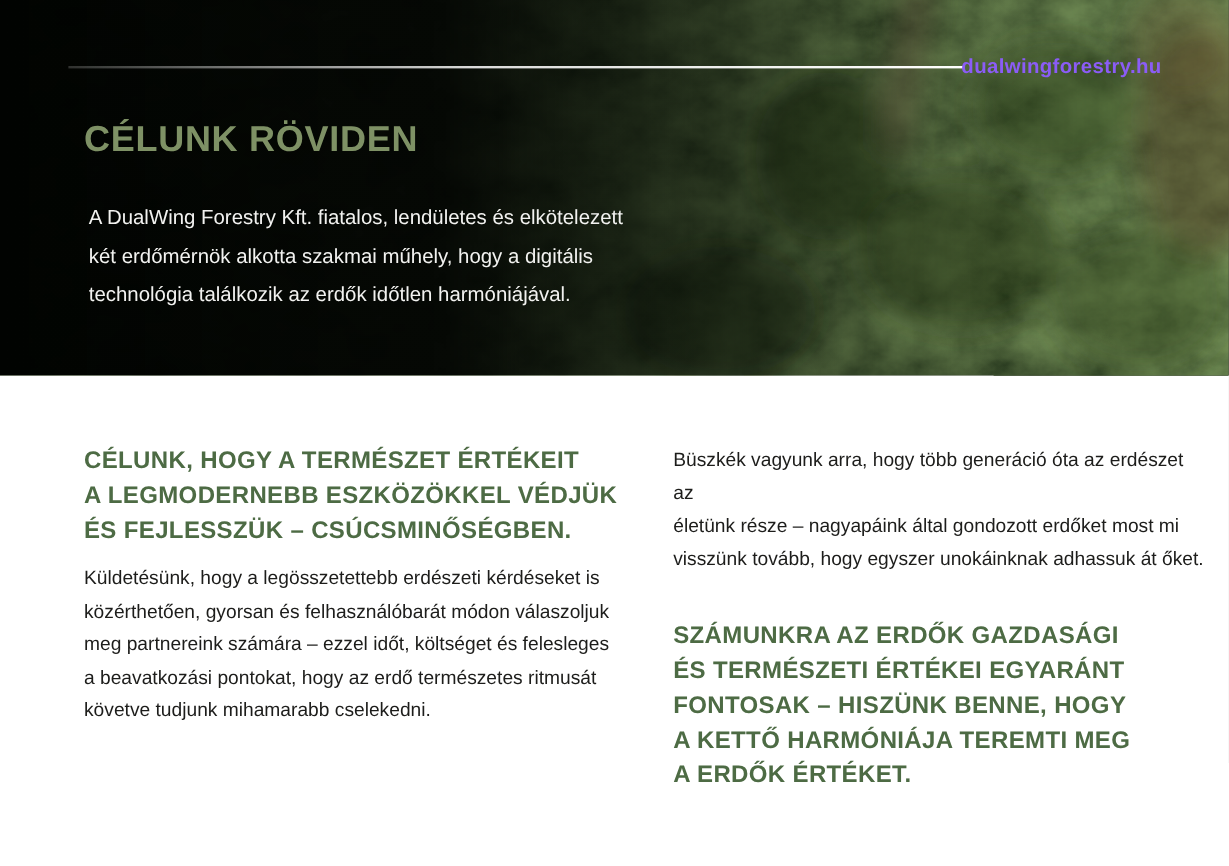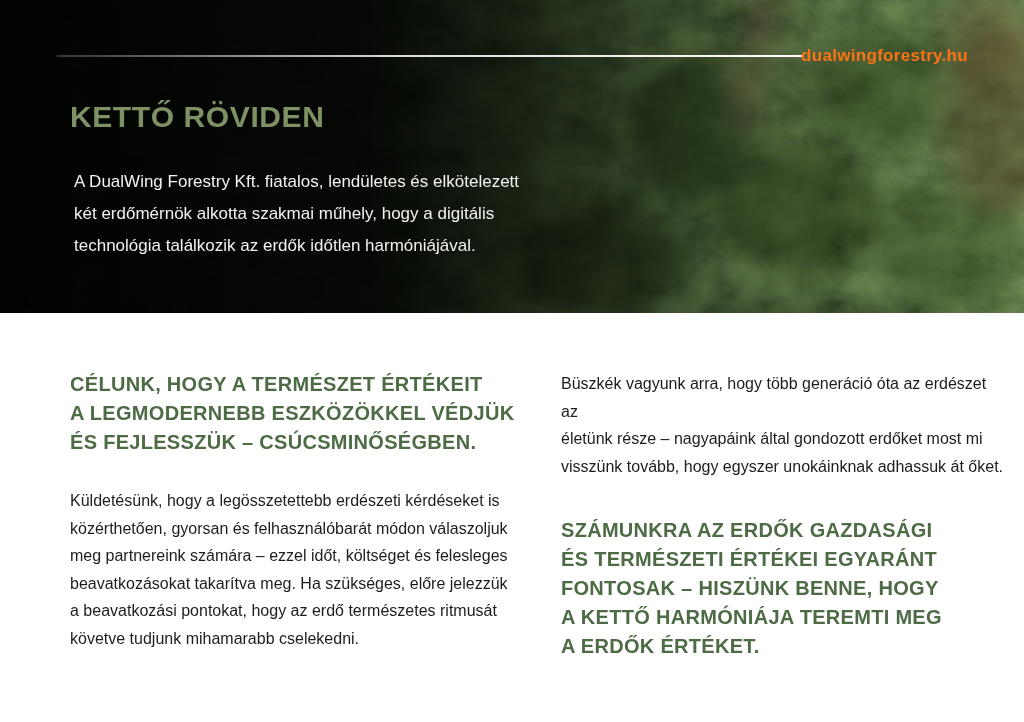--- a/index.html
+++ b/index.html
@@ -12,21 +12,21 @@
   
   .hero { position:absolute; top:0; left:0; width:1024px; height:313px; overflow:hidden; background:#060906; }
   .hero-photo { position:absolute; top:0; left:0; width:1024px; height:313px; display:block; }
   .header-rule {
     position:absolute; top:55px; left:57px; width:747px; height:2px;
     background:linear-gradient(to right, rgba(255,255,255,0.18), rgba(255,255,255,0.85) 45%, #ffffff);
   }
   .site-domain {
     position:absolute; top:46px; right:56px;
     font-size:17px; font-weight:700; letter-spacing:0.3px;
-    color:#f97316;
+    color:#8b5cf6;
   }
   .hero-title {
     position:absolute; left:70px; top:100px; margin:0;
     font-size:30px; font-weight:700; letter-spacing:0.6px;
     color:var(--accent-green-light, #7e9165);
   }
   .hero-intro {
     position:absolute; left:70px; top:162px; margin:4px; width:450px;
     font-size:17px; line-height:32px; font-weight:400;
     color:var(--hero-text, #f2f2f0);
@@ -37,21 +37,21 @@
   .col-left  { position:absolute; left:70px;  top:57px; width:455px; }
   .col-right { position:absolute; left:561px; top:57px; width:445px; }
   .green-heading {
     margin:0; font-size:20px; font-weight:700; line-height:29px; letter-spacing:0.3px;
     color:var(--accent-green-dark, #4d6b44);
   }
   .body-text {
     margin:0; font-size:16px; line-height:27.5px; font-weight:400;
     color:var(--body-text, #1d1d1b);
   }
-  .col-left .body-text { margin-top:30px; }
+  .col-left .body-text { margin-top:12px; }
   .col-right .green-heading { margin-top:36px; }
 </style>
 </head>
 <body>
 
 <div class="slide">
 
   <section class="hero">
 
     <svg class="hero-photo" width="1024" height="313" viewBox="0 0 1024 313" preserveAspectRatio="none" aria-hidden="true">
@@ -88,42 +88,41 @@
         <ellipse cx="600" cy="260" rx="80" ry="55" fill="#22310f" opacity="0.5"></ellipse>
       </g>
       <rect width="1024" height="313" fill="url(#fade)"></rect>
       <rect width="1024" height="313" fill="#000000" opacity="0.14"></rect>
     </svg>
 
     <div class="header-rule"></div>
 
     <span class="site-domain">dualwingforestry.hu</span>
 
-    <h1 class="hero-title">KETTŐ RÖVIDEN</h1>
+    <h1 class="hero-title">CÉLUNK RÖVIDEN</h1>
 
     <p class="hero-intro">
       <span class="line">A DualWing Forestry Kft. fiatalos, lendületes és elkötelezett</span>
       <span class="line">két erdőmérnök alkotta szakmai műhely, hogy a digitális</span>
       <span class="line">technológia találkozik az erdők időtlen harmóniájával.</span>
     </p>
   </section>
 
   <section class="main">
 
     <div class="col-left">
       <h2 class="green-heading">
         <span class="line">CÉLUNK, HOGY A TERMÉSZET ÉRTÉKEIT</span>
         <span class="line">A LEGMODERNEBB ESZKÖZÖKKEL VÉDJÜK</span>
         <span class="line">ÉS FEJLESSZÜK – CSÚCSMINŐSÉGBEN.</span>
       </h2>
       <p class="body-text">
         <span class="line">Küldetésünk, hogy a legösszetettebb erdészeti kérdéseket is</span>
         <span class="line">közérthetően, gyorsan és felhasználóbarát módon válaszoljuk</span>
         <span class="line">meg partnereink számára – ezzel időt, költséget és felesleges</span>
-        <span class="line">beavatkozásokat takarítva meg. Ha szükséges, előre jelezzük</span>
         <span class="line">a beavatkozási pontokat, hogy az erdő természetes ritmusát</span>
         <span class="line">követve tudjunk mihamarabb cselekedni.</span>
       </p>
     </div>
 
     <div class="col-right">
       <p class="body-text">
         <span class="line">Büszkék vagyunk arra, hogy több generáció óta az erdészet az</span>
         <span class="line">életünk része – nagyapáink által gondozott erdőket most mi</span>
         <span class="line">visszünk tovább, hogy egyszer unokáinknak adhassuk át őket.</span>

